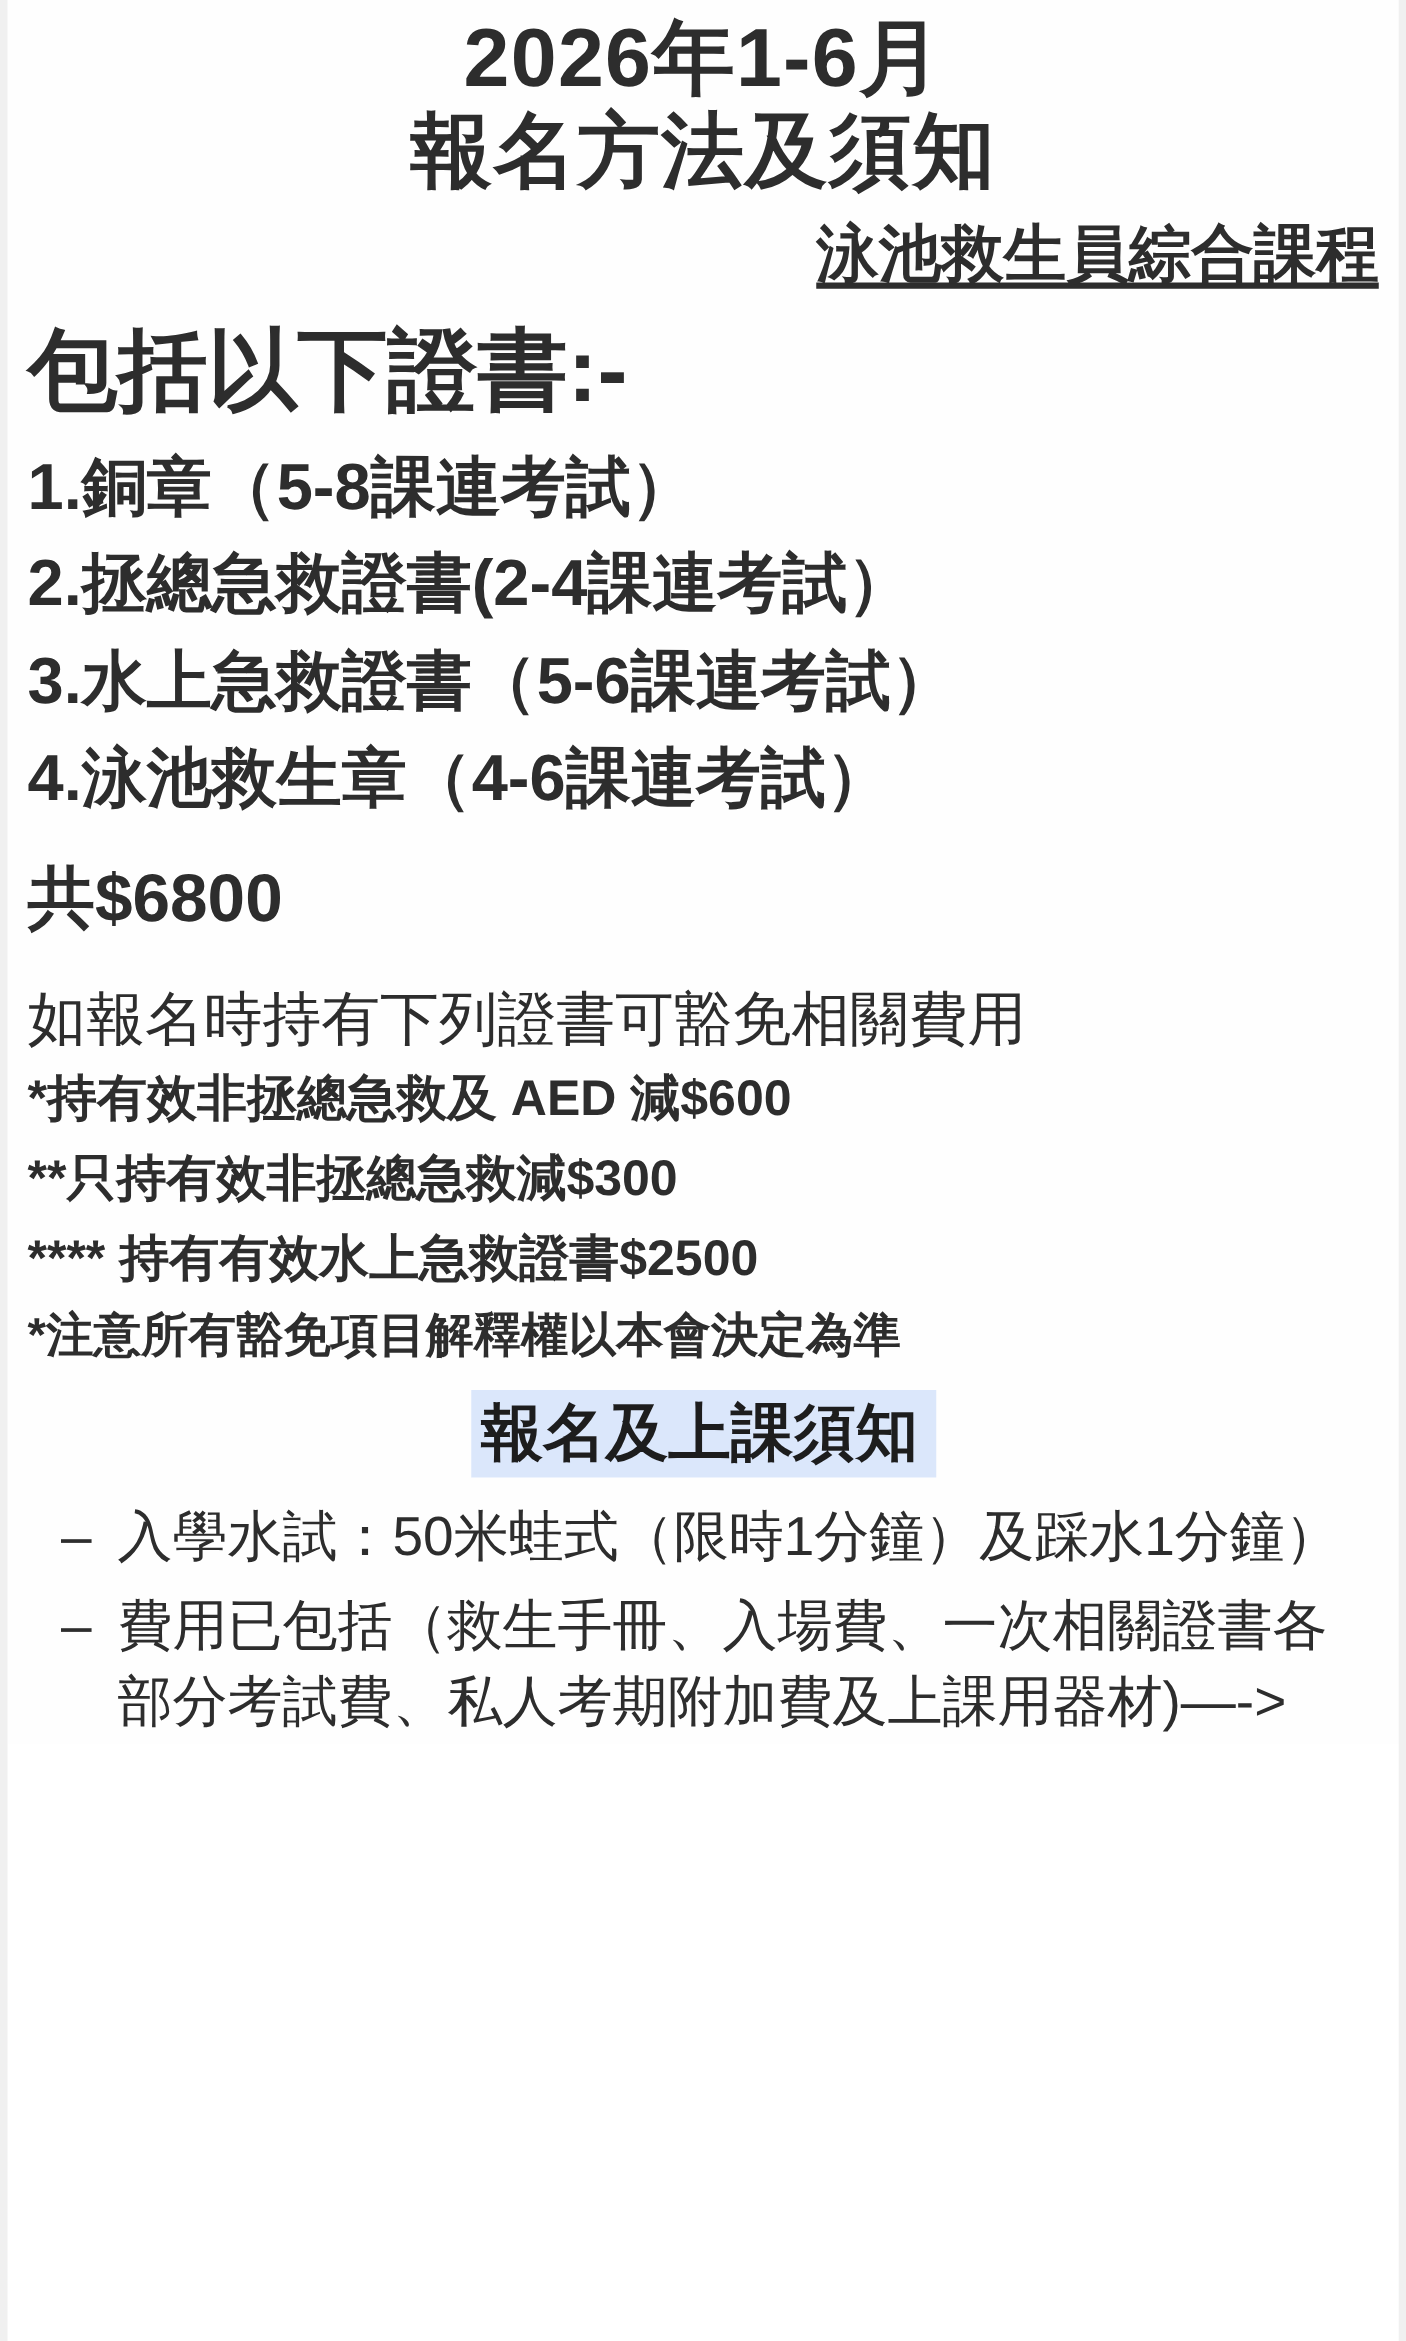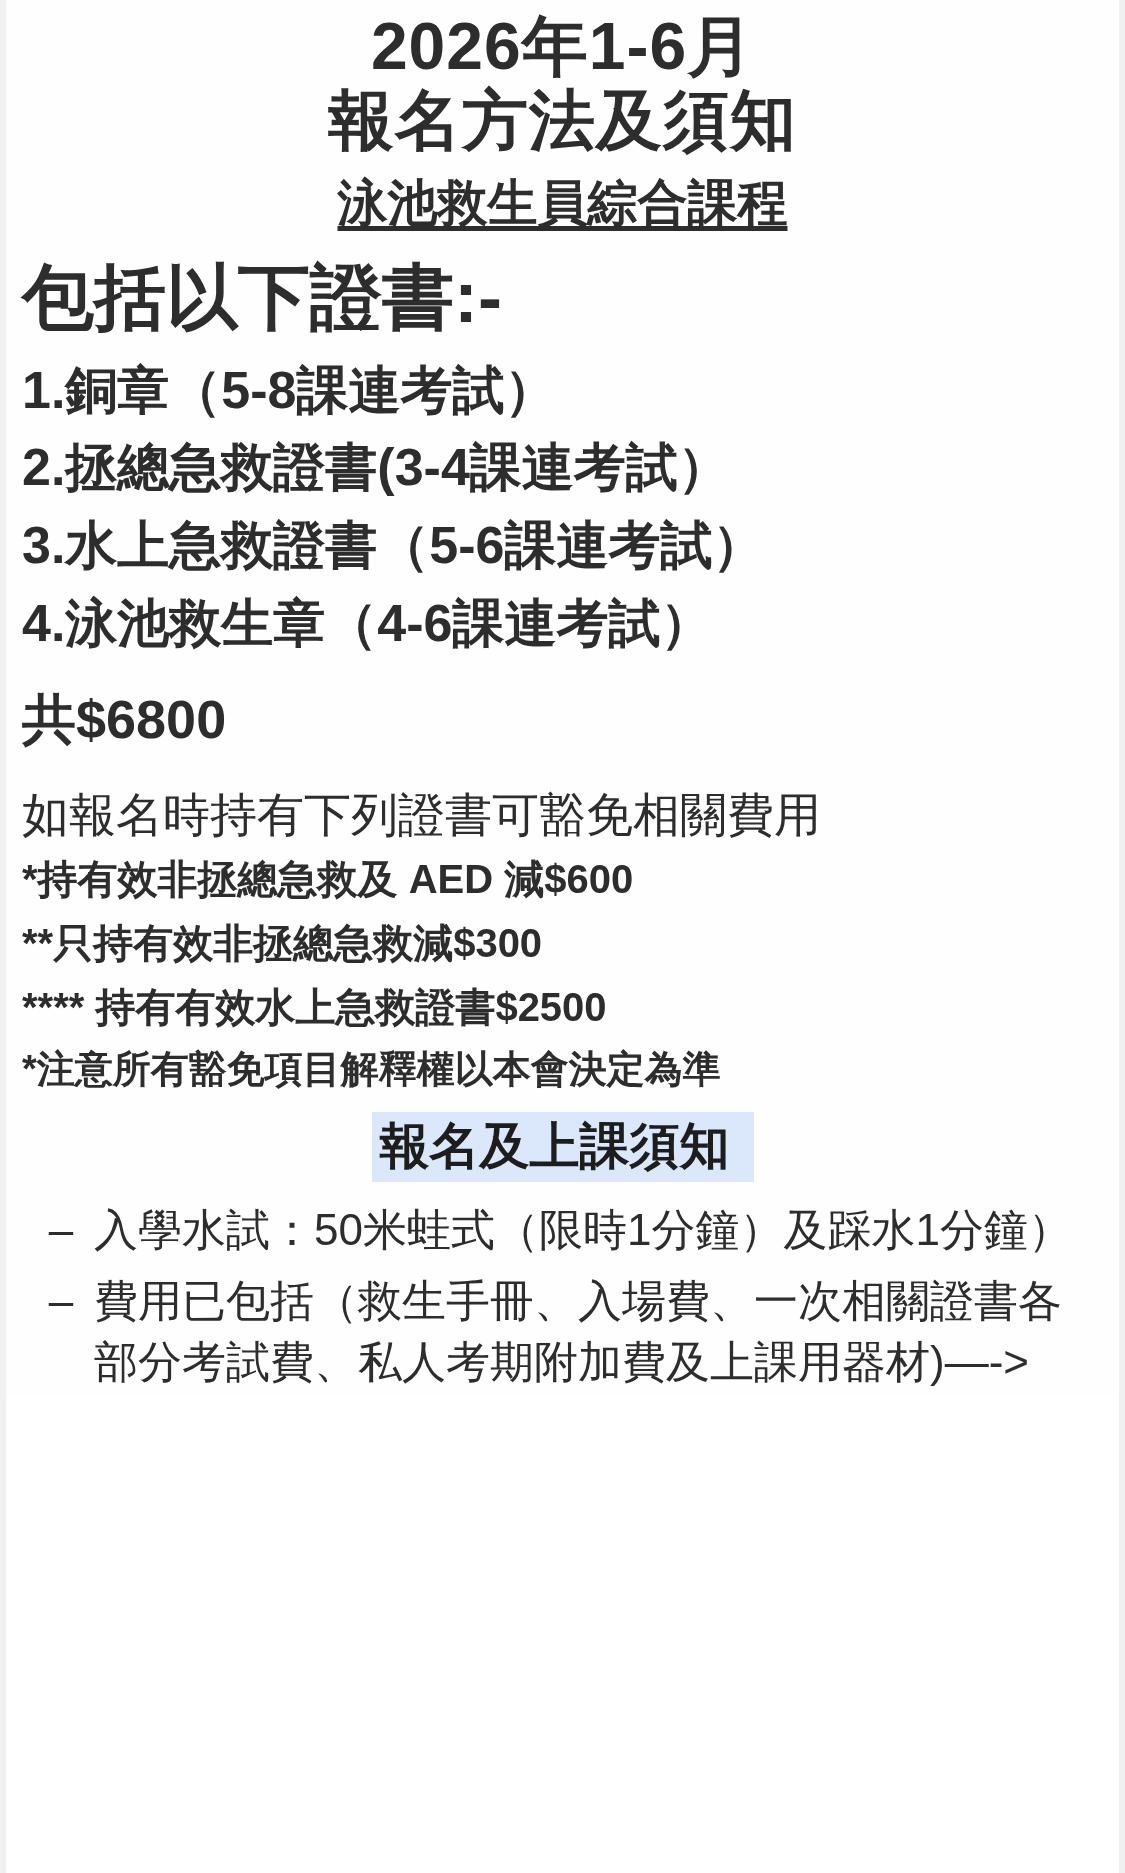--- a/index.html
+++ b/index.html
@@ -36,21 +36,21 @@
 
   .title-line {
     text-align: center;
     font-weight: bold;
     font-size: 66px;
     line-height: 1.12;
     letter-spacing: 1px;
     color: #2d2d2d;
   }
   .subtitle {
-    text-align: center;
+    text-align: right;
     font-weight: bold;
     font-size: 50px;
     line-height: 1.25;
     margin-top: 14px;
     color: #2d2d2d;
   }
   .subtitle span.u {
     text-decoration: underline;
     text-underline-offset: 6px;
   }
@@ -99,21 +99,21 @@
   }
   .section-heading-wrap {
     text-align: center;
     margin-top: 12px;
   }
   .section-heading {
     display: inline-block;
     font-weight: bold;
     font-size: 50px;
     line-height: 1.2;
-    padding: 4px 24px 6px 8px;
+    padding: 4px 14px 6px 8px;
     background: #dbe7fb;
     color: #1d1d1d;
   }
   .bullets {
     margin-top: 18px;
     padding-left: 6px;
   }
   .bullet {
     display: flex;
     font-size: 44px;
@@ -139,21 +139,21 @@
   <div class="edge-right"></div>
 
   <div class="title-line">2026年1-6月</div>
   <div class="title-line">報名方法及須知</div>
 
   <div class="subtitle"><span class="u">泳池救生員綜合課程</span></div>
 
   <div class="lead">包括以下證書:-</div>
 
   <div class="item">1.銅章（5-8課連考試）</div>
-  <div class="item">2.拯總急救證書(3-4課連考試）</div>
+  <div class="item">2.拯總急救證書(2-4課連考試）</div>
   <div class="item">3.水上急救證書（5-6課連考試）</div>
   <div class="item">4.泳池救生章（4-6課連考試）</div>
 
   <div class="total">共$6800</div>
 
   <div class="waiver-head">如報名時持有下列證書可豁免相關費用</div>
 
   <div class="waiver">*持有效非拯總急救及 AED 減$600</div>
   <div class="waiver">**只持有效非拯總急救減$300</div>
   <div class="waiver">**** 持有有效水上急救證書$2500</div>

